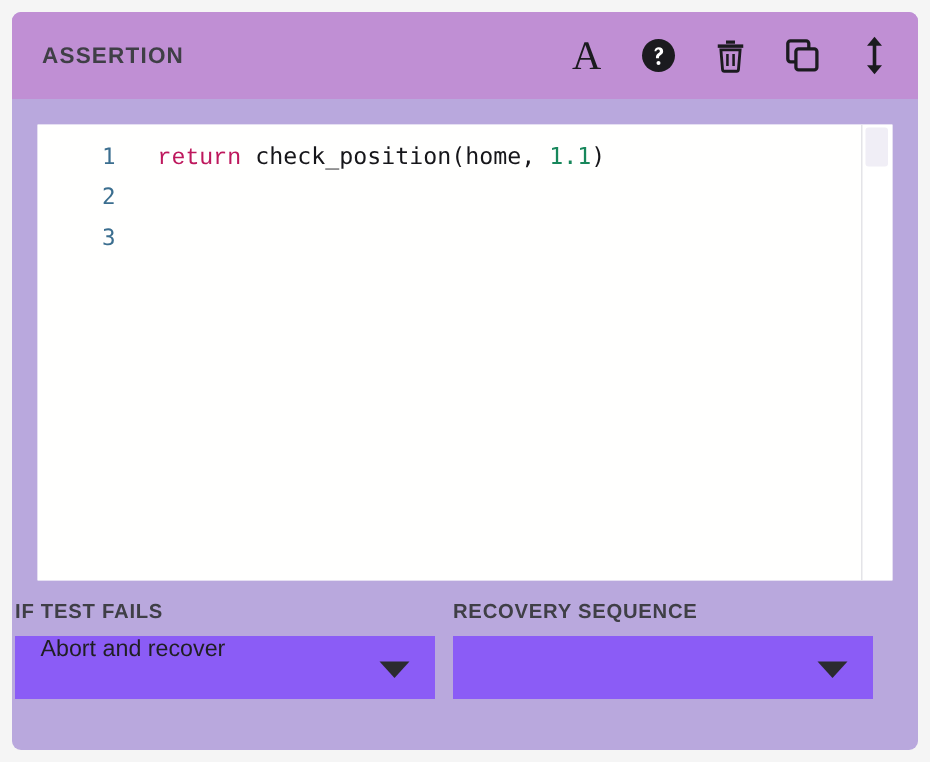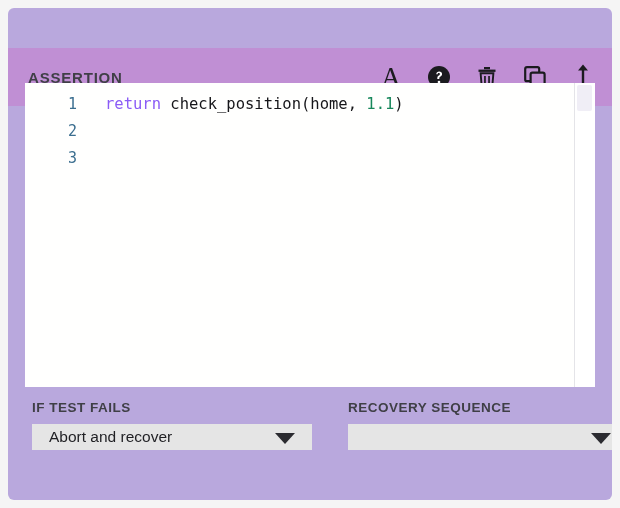--- a/index.html
+++ b/index.html
@@ -32,21 +32,20 @@
     left: 0;
     top: 0;
     width: 604px;
     height: 58px;
     background: #c08fd4;
     display: flex;
     align-items: center;
     justify-content: space-between;
     box-sizing: border-box;
     padding: 0 16px 0 20px;
-    margin-top: 40px;
   }
   #header-title {
     font-size: 15px;
     font-weight: bold;
     color: #3f3f46;
     letter-spacing: 0.8px;
     white-space: nowrap;
   }
   #header-tools {
     display: flex;
@@ -107,21 +106,21 @@
     padding-left: 18px;
     box-sizing: border-box;
     font-family: "DejaVu Sans Mono", monospace;
     font-size: 15.5px;
     line-height: 27px;
     color: #16161a;
     white-space: pre;
     overflow: hidden;
   }
   .tok-num { color: #17875b; }
-  .tok-kw  { color: #8b5cf6; }
+  .tok-kw  { color: #be185d; font-family: Liberation Mono, monospace; }
 
   #editor-scrollbar {
     flex: 0 0 20px;
     width: 20px;
     background: #ffffff;
     border-left: 1px solid #e4e4e8;
     position: relative;
     cursor: pointer;
   }
   #editor-scroll-thumb {
@@ -136,43 +135,43 @@
 
   
   #footer {
     position: absolute;
     left: 0;
     top: 392px;
     width: 604px;
     height: 100px;
     display: flex;
     box-sizing: border-box;
-    padding: 0 24px;
+    padding: 0 2px;
   }
   .field {
     display: flex;
     flex-direction: column;
   }
   #field-if-test-fails { width: 280px; flex: 0 0 280px; }
-  #field-recovery      { width: 280px; flex: 0 0 280px; margin-left: 36px; }
+  #field-recovery      { width: 280px; flex: 0 0 280px; margin-left: 12px; }
 
   .field-label {
     font-size: 13.5px;
     font-weight: bold;
     color: #3f3f46;
     letter-spacing: 0.5px;
     margin-bottom: 9px;
     white-space: nowrap;
   }
   .select-box {
     position: relative;
-    height: 26px;
-    background: #e5e5e5;
-    display: flex;
-    align-items: center;
+    height: 42px;
+    background: #8b5cf6;
+    display: flex;
+    align-items: flex-start;
     padding: 0 0 0 17px;
     box-sizing: border-box;
     cursor: pointer;
   }
   .select-value {
     font-size: 15.5px;
     color: #1f1f23;
     white-space: nowrap;
   }
   .select-caret {

